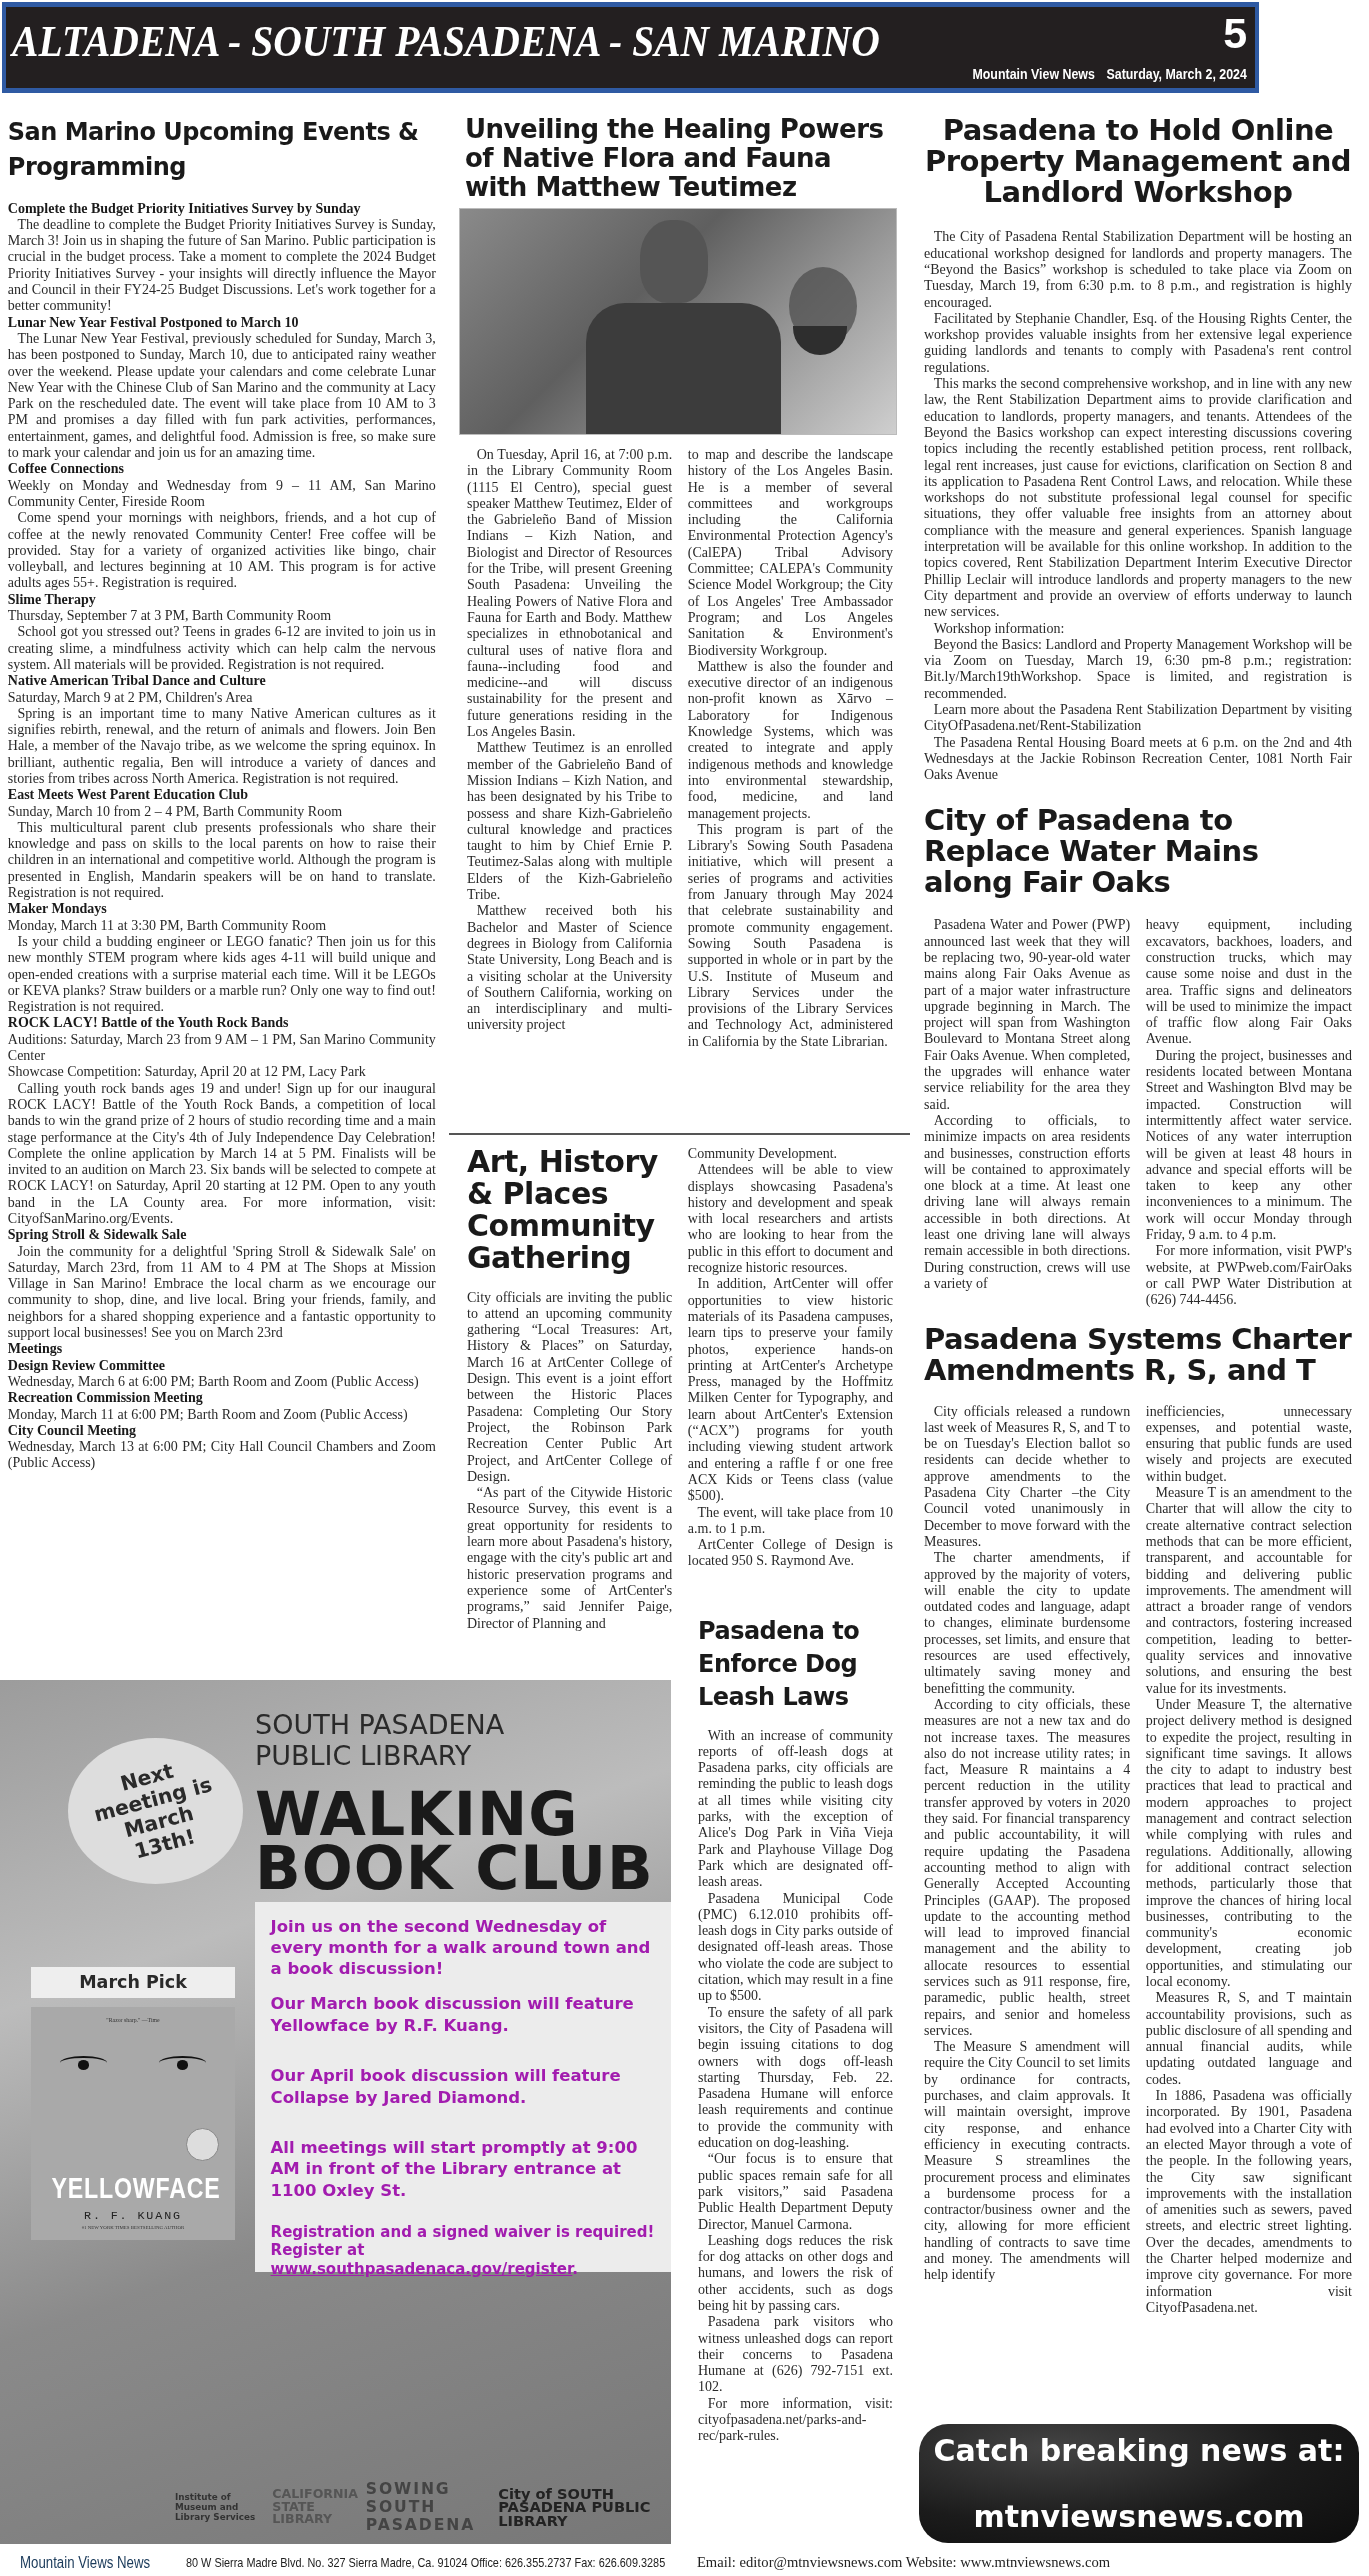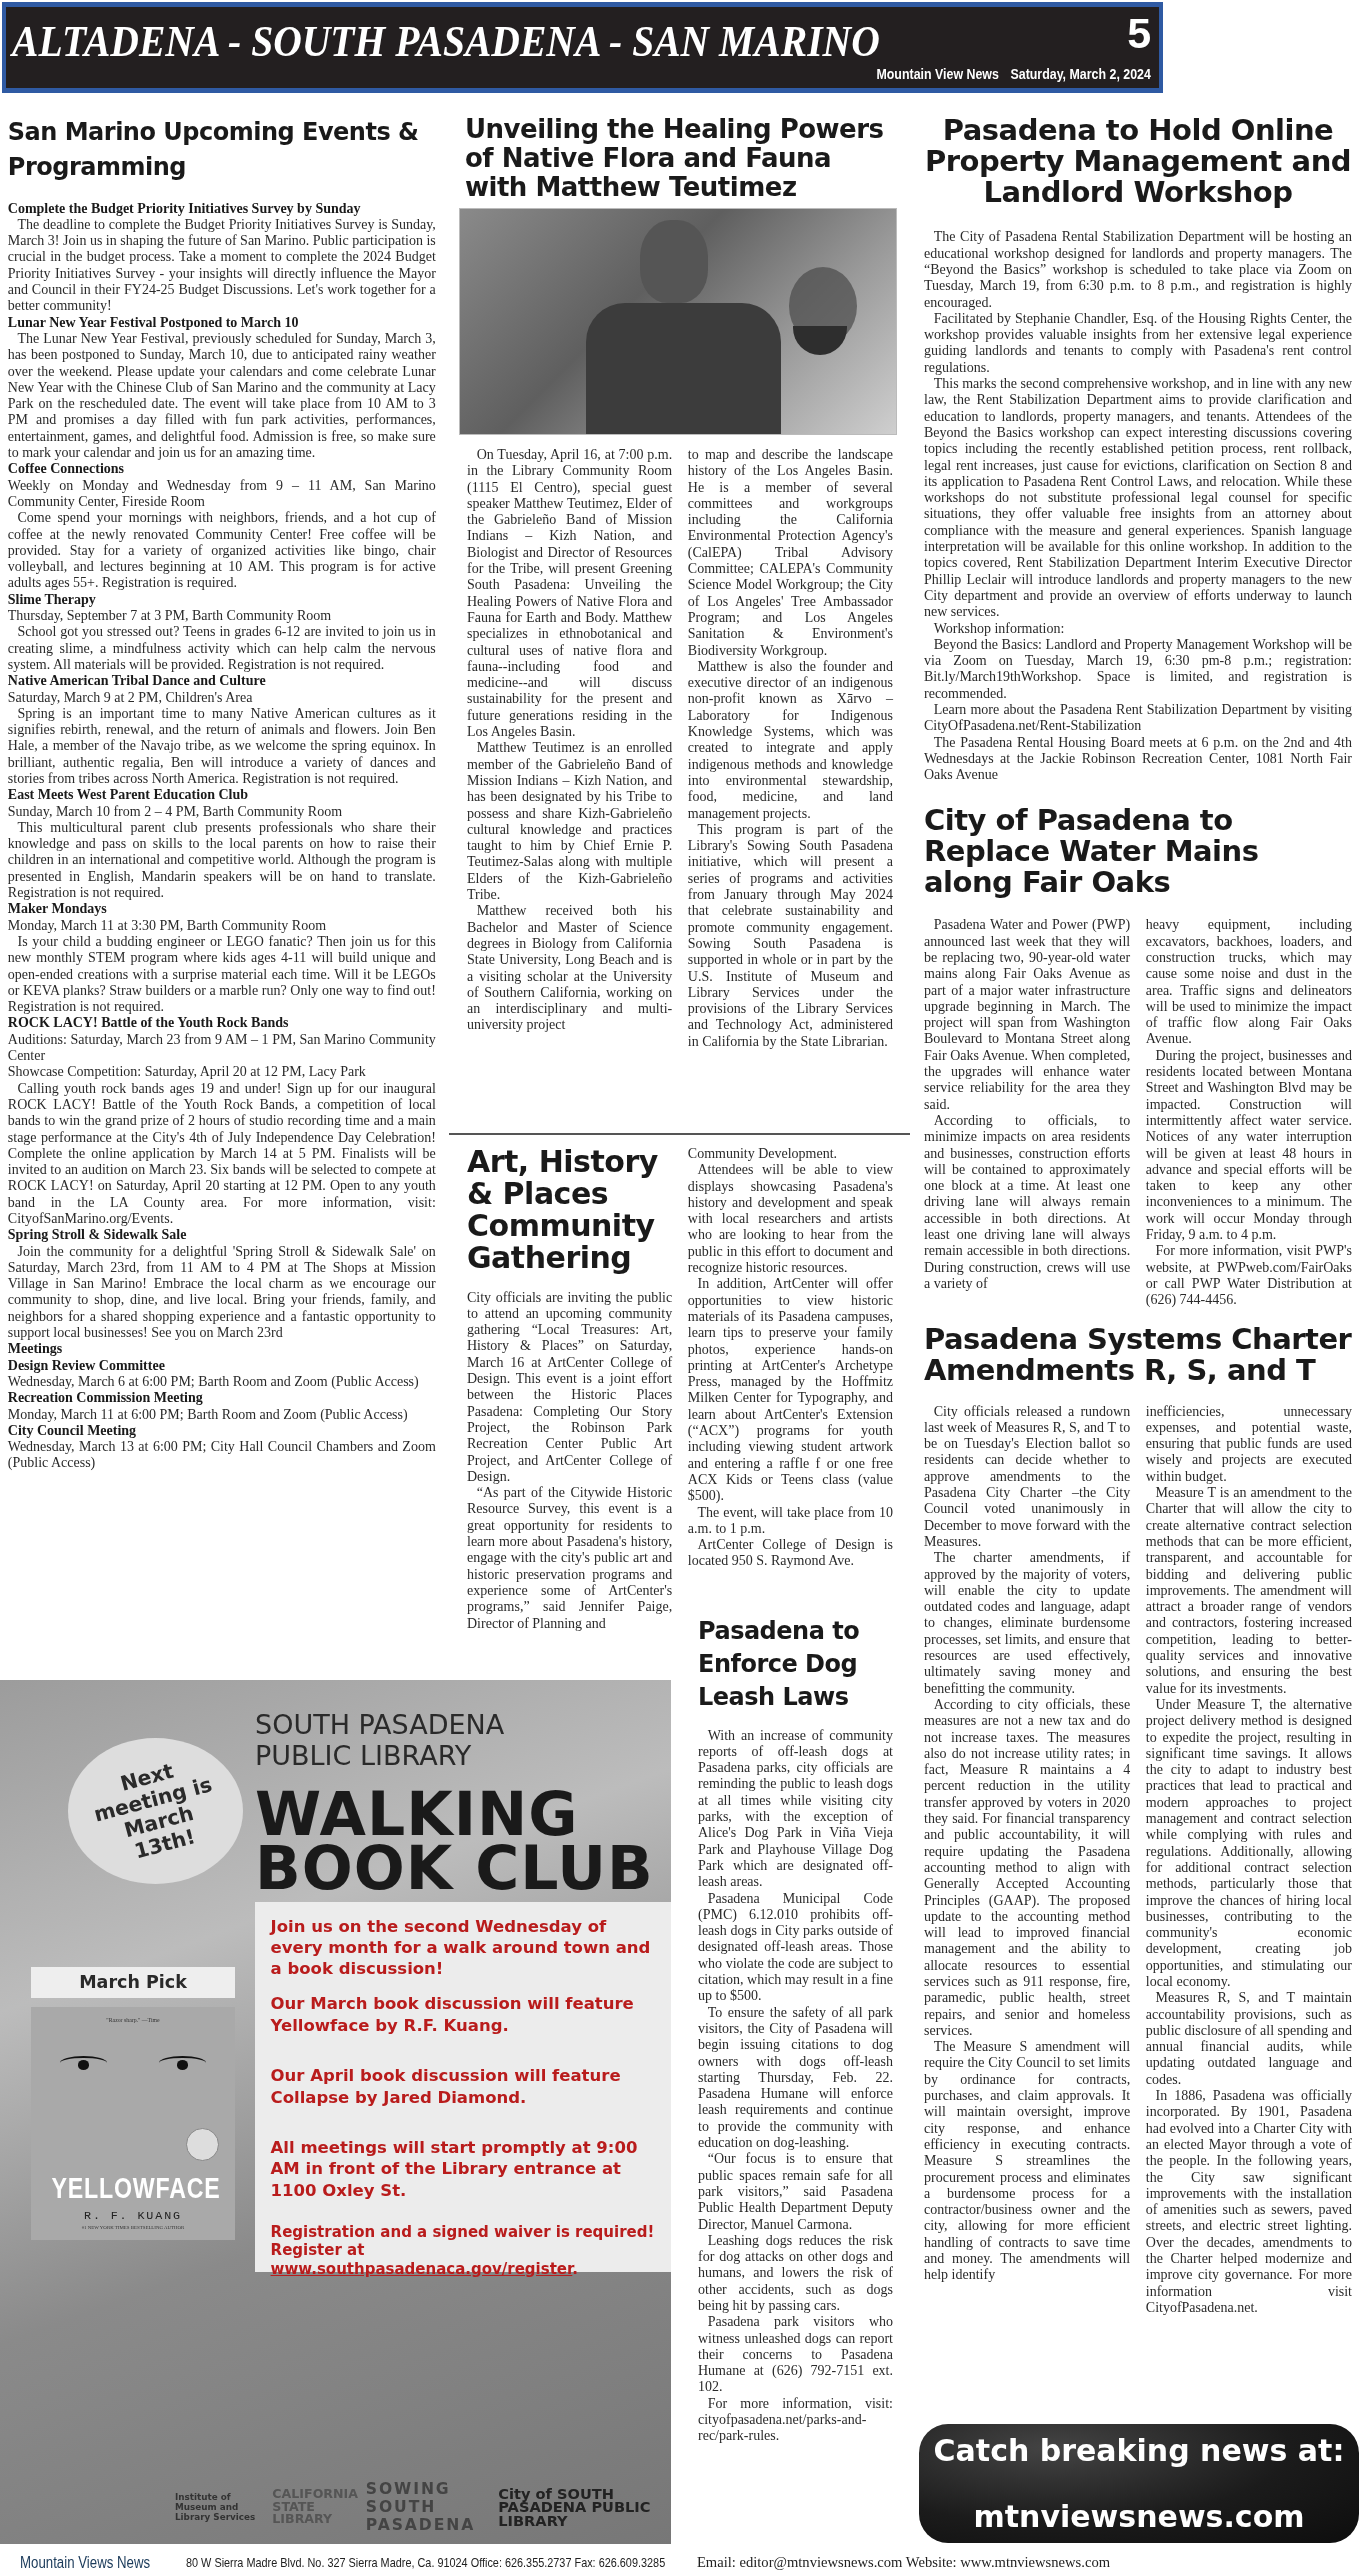--- a/index.html
+++ b/index.html
@@ -1,20 +1,20 @@
 <!DOCTYPE html>
 <html><head>
 <meta charset="utf-8">
 <style>
   * { box-sizing: border-box; margin: 0; padding: 0; }
   html, body { width: 1370px; height: 2576px; background: #fff; overflow: hidden; }
   body { position: relative; font-family: "Liberation Serif", "DejaVu Serif", serif; color: #222; }
 
   
-  .masthead { position: absolute; left: 1.9px; top: 1.9px; width: 1161px; height: 91px; background: #2f5aa3; padding: 4.9px 3.9px; }
+  .masthead { position: absolute; left: 1.9px; top: 1.9px; width: 1257px; height: 91px; background: #2f5aa3; padding: 4.9px 3.9px; }
   .masthead-inner { position: relative; width: 100%; height: 100%; background: #231f20; }
   .masthead-title { position: absolute; left: 5.8px; top: 7.8px; font-family: "Liberation Serif", serif; font-style: italic; font-weight: bold; color: #fff; font-size: 45px; letter-spacing: 0px; transform: scaleX(0.88); transform-origin: left center; white-space: nowrap; }
   .page-num { position: absolute; right: 7.8px; top: 1.9px; color: #fff; font-family: "Liberation Sans", sans-serif; font-weight: bold; font-size: 43px; }
   .masthead-sub { position: absolute; right: 7.8px; bottom: 5.8px; color: #fff; font-family: "Liberation Sans", sans-serif; font-weight: bold; font-size: 14.6px; transform: scaleX(0.85); transform-origin: right center; white-space: nowrap; }
   .masthead-sub span + span { margin-left: 13.6px; }
 
   .headline { font-family: "DejaVu Sans", sans-serif; font-weight: bold; color: #1a1a1a; letter-spacing: -0.5px; }
 
   .body-text { font-size: 14px; line-height: 16.3px; text-align: justify; color: #2a2a2a; }
   .body-text p { text-indent: 9.7px; }
@@ -50,21 +50,21 @@
   .art4 { position: absolute; left: 698px; top: 1615px; width: 195px; }
   .art4 .headline { font-size: 24px; line-height: 33px; margin-bottom: 13.6px; margin-left: 0; }
 
   
   .ad { position: absolute; left: 0; top: 1680px; width: 671px; height: 864px; background: linear-gradient(160deg, #9c9c9c 0%, #bcbcbc 30%, #8a8a8a 60%, #777 100%); overflow: hidden; }
   .ad .bubble { position: absolute; left: 68px; top: 58px; width: 175px; height: 146px; border-radius: 50%; background: #ddd; display: flex; align-items: center; justify-content: center; }
   .ad .bubble span { transform: rotate(-15deg); font-family: "DejaVu Sans", sans-serif; font-weight: bold; font-size: 20.4px; line-height: 23px; text-align: center; color: #2a2a2a; display: block; width: 136px; }
   .ad .lib-name { position: absolute; left: 255px; top: 29px; font-family: "DejaVu Sans", sans-serif; font-size: 27px; line-height: 31px; color: #2a2a2a; }
   .ad .club-title { position: absolute; left: 255px; top: 107px; font-family: "DejaVu Sans", sans-serif; font-weight: bold; font-size: 60px; line-height: 54px; color: #1a1a1a; letter-spacing: 1px; }
   .ad .info-box { position: absolute; left: 255px; top: 222px; width: 418px; height: 370px; background: #ececec; padding: 13.6px 9.7px 9.7px 15.6px; }
-  .ad .info-box p { font-family: "DejaVu Sans", sans-serif; font-weight: bold; font-size: 16.5px; line-height: 21.4px; color: #b91c1c; margin-bottom: 13.6px; }
+  .ad .info-box p { font-family: "DejaVu Sans", sans-serif; font-weight: bold; font-size: 16.5px; line-height: 21.4px; color: #a21caf; margin-bottom: 13.6px; }
   .ad .info-box p.small { font-size: 15px; line-height: 18.5px; }
   .ad .info-box .link { text-decoration: underline; }
   .ad .pick-label { position: absolute; left: 31px; top: 287px; width: 204px; height: 31px; background: #eee; font-family: "DejaVu Sans", sans-serif; font-weight: bold; font-size: 17.5px; line-height: 31px; text-align: center; color: #2a2a2a; }
   .ad .book { position: absolute; left: 31px; top: 327px; width: 204px; height: 233px; background: #a9a9a9; }
   .ad .book .quote { position: absolute; top: 9.7px; width: 100%; text-align: center; font-size: 5.8px; color: #333; }
   .ad .book .eyes { position: absolute; top: 49px; left: 29px; width: 146px; height: 19.5px; display: flex; justify-content: space-between; }
   .ad .book .eye { width: 47px; height: 13.6px; border-top: 2.9px solid #111; border-radius: 50% 50% 0 0; position: relative; }
   .ad .book .eye::after { content: ""; position: absolute; left: 17.5px; top: 1.9px; width: 11.7px; height: 9.7px; border-radius: 50%; background: #111; }
   .ad .book .badge { position: absolute; right: 15.6px; top: 121px; width: 33px; height: 33px; border-radius: 50%; background: #ddd; border: 1px solid #888; }
   .ad .book .btitle { position: absolute; top: 165px; width: 100%; text-align: center; font-family: "Liberation Sans", sans-serif; font-weight: bold; font-size: 29px; color: #fff; transform: scaleX(0.8); letter-spacing: 1px; }

